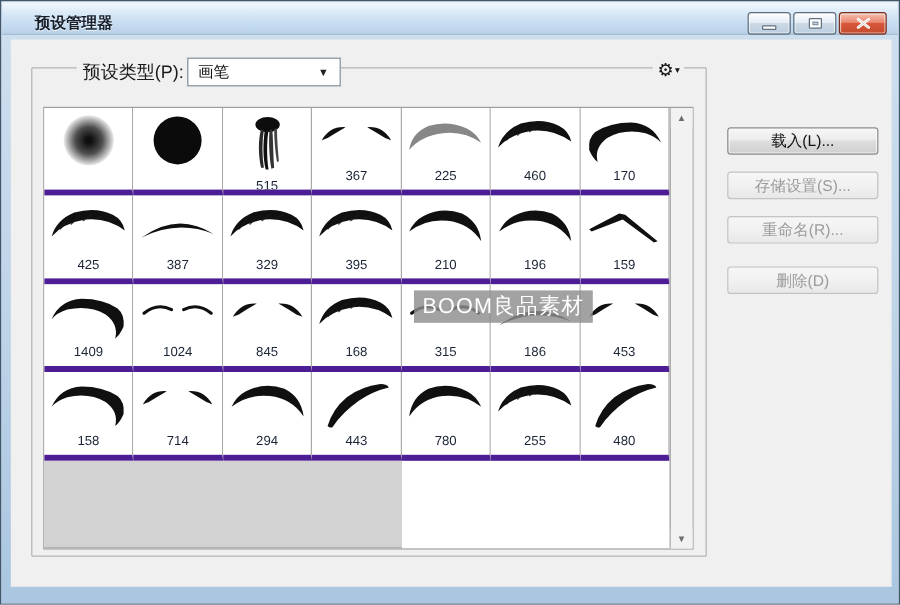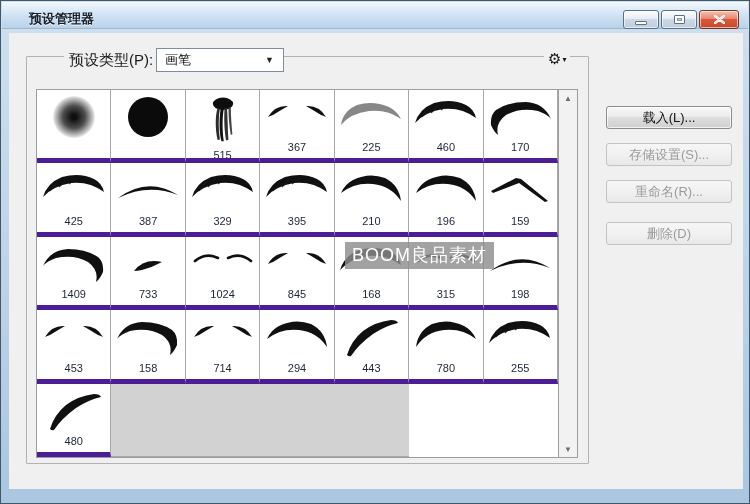--- a/index.html
+++ b/index.html
@@ -235,28 +235,20 @@
             <div class="thumb">
               <svg viewBox="0 0 64 40" width="66" height="40">
                 <path d="M1,22 Q8,6 26,5 Q44,5 56,13 Q62,18 61,28 Q58,35 54,38 Q57,26 46,18 Q32,10 14,14 Q5,17 1,22 Z" fill="#101010"></path>
               </svg>
             </div>
             <div class="cell-label">1409</div>
           </div>
           <div class="cell">
             <div class="thumb">
               <svg viewBox="0 0 64 40" width="66" height="40">
-                <path d="M18,27 Q28,14 46,18 Q37,23 26,26 Q21,27 18,27 Z" fill="#101010"></path>
-              </svg>
-            </div>
-            <div class="cell-label">733</div>
-          </div>
-          <div class="cell">
-            <div class="thumb">
-              <svg viewBox="0 0 64 40" width="66" height="40">
                 <path d="M4,17 Q15,8 27,14" stroke="#101010" stroke-width="2.6" fill="none" stroke-linecap="round"></path>
                 <path d="M37,14 Q49,8 60,17" stroke="#101010" stroke-width="2.6" fill="none" stroke-linecap="round"></path>
               </svg>
             </div>
             <div class="cell-label">1024</div>
           </div>
           <div class="cell">
             <div class="thumb">
               <svg viewBox="0 0 64 40" width="66" height="40">
                 <path d="M3,20 Q10,8 23,9 Q16,13 8,18 Q5,19 3,20 Z" fill="#101010"></path>
@@ -282,21 +274,21 @@
               </svg>
             </div>
             <div class="cell-label">315</div>
           </div>
           <div class="cell">
             <div class="thumb">
               <svg viewBox="0 0 64 40" width="66" height="40">
                 <path d="M2,27 Q32,5 62,24 Q32,12 2,27 Z" fill="#101010"></path>
               </svg>
             </div>
-            <div class="cell-label">198</div>
+            <div class="cell-label">186</div>
           </div>
           <div class="cell">
             <div class="thumb">
               <svg viewBox="0 0 64 40" width="66" height="40">
                 <path d="M3,20 Q10,8 23,9 Q16,13 8,18 Q5,19 3,20 Z" fill="#101010"></path>
                 <path d="M61,20 Q54,8 41,9 Q48,13 56,18 Q59,19 61,20 Z" fill="#101010"></path>
               </svg>
             </div>
             <div class="cell-label">453</div>
           </div>

